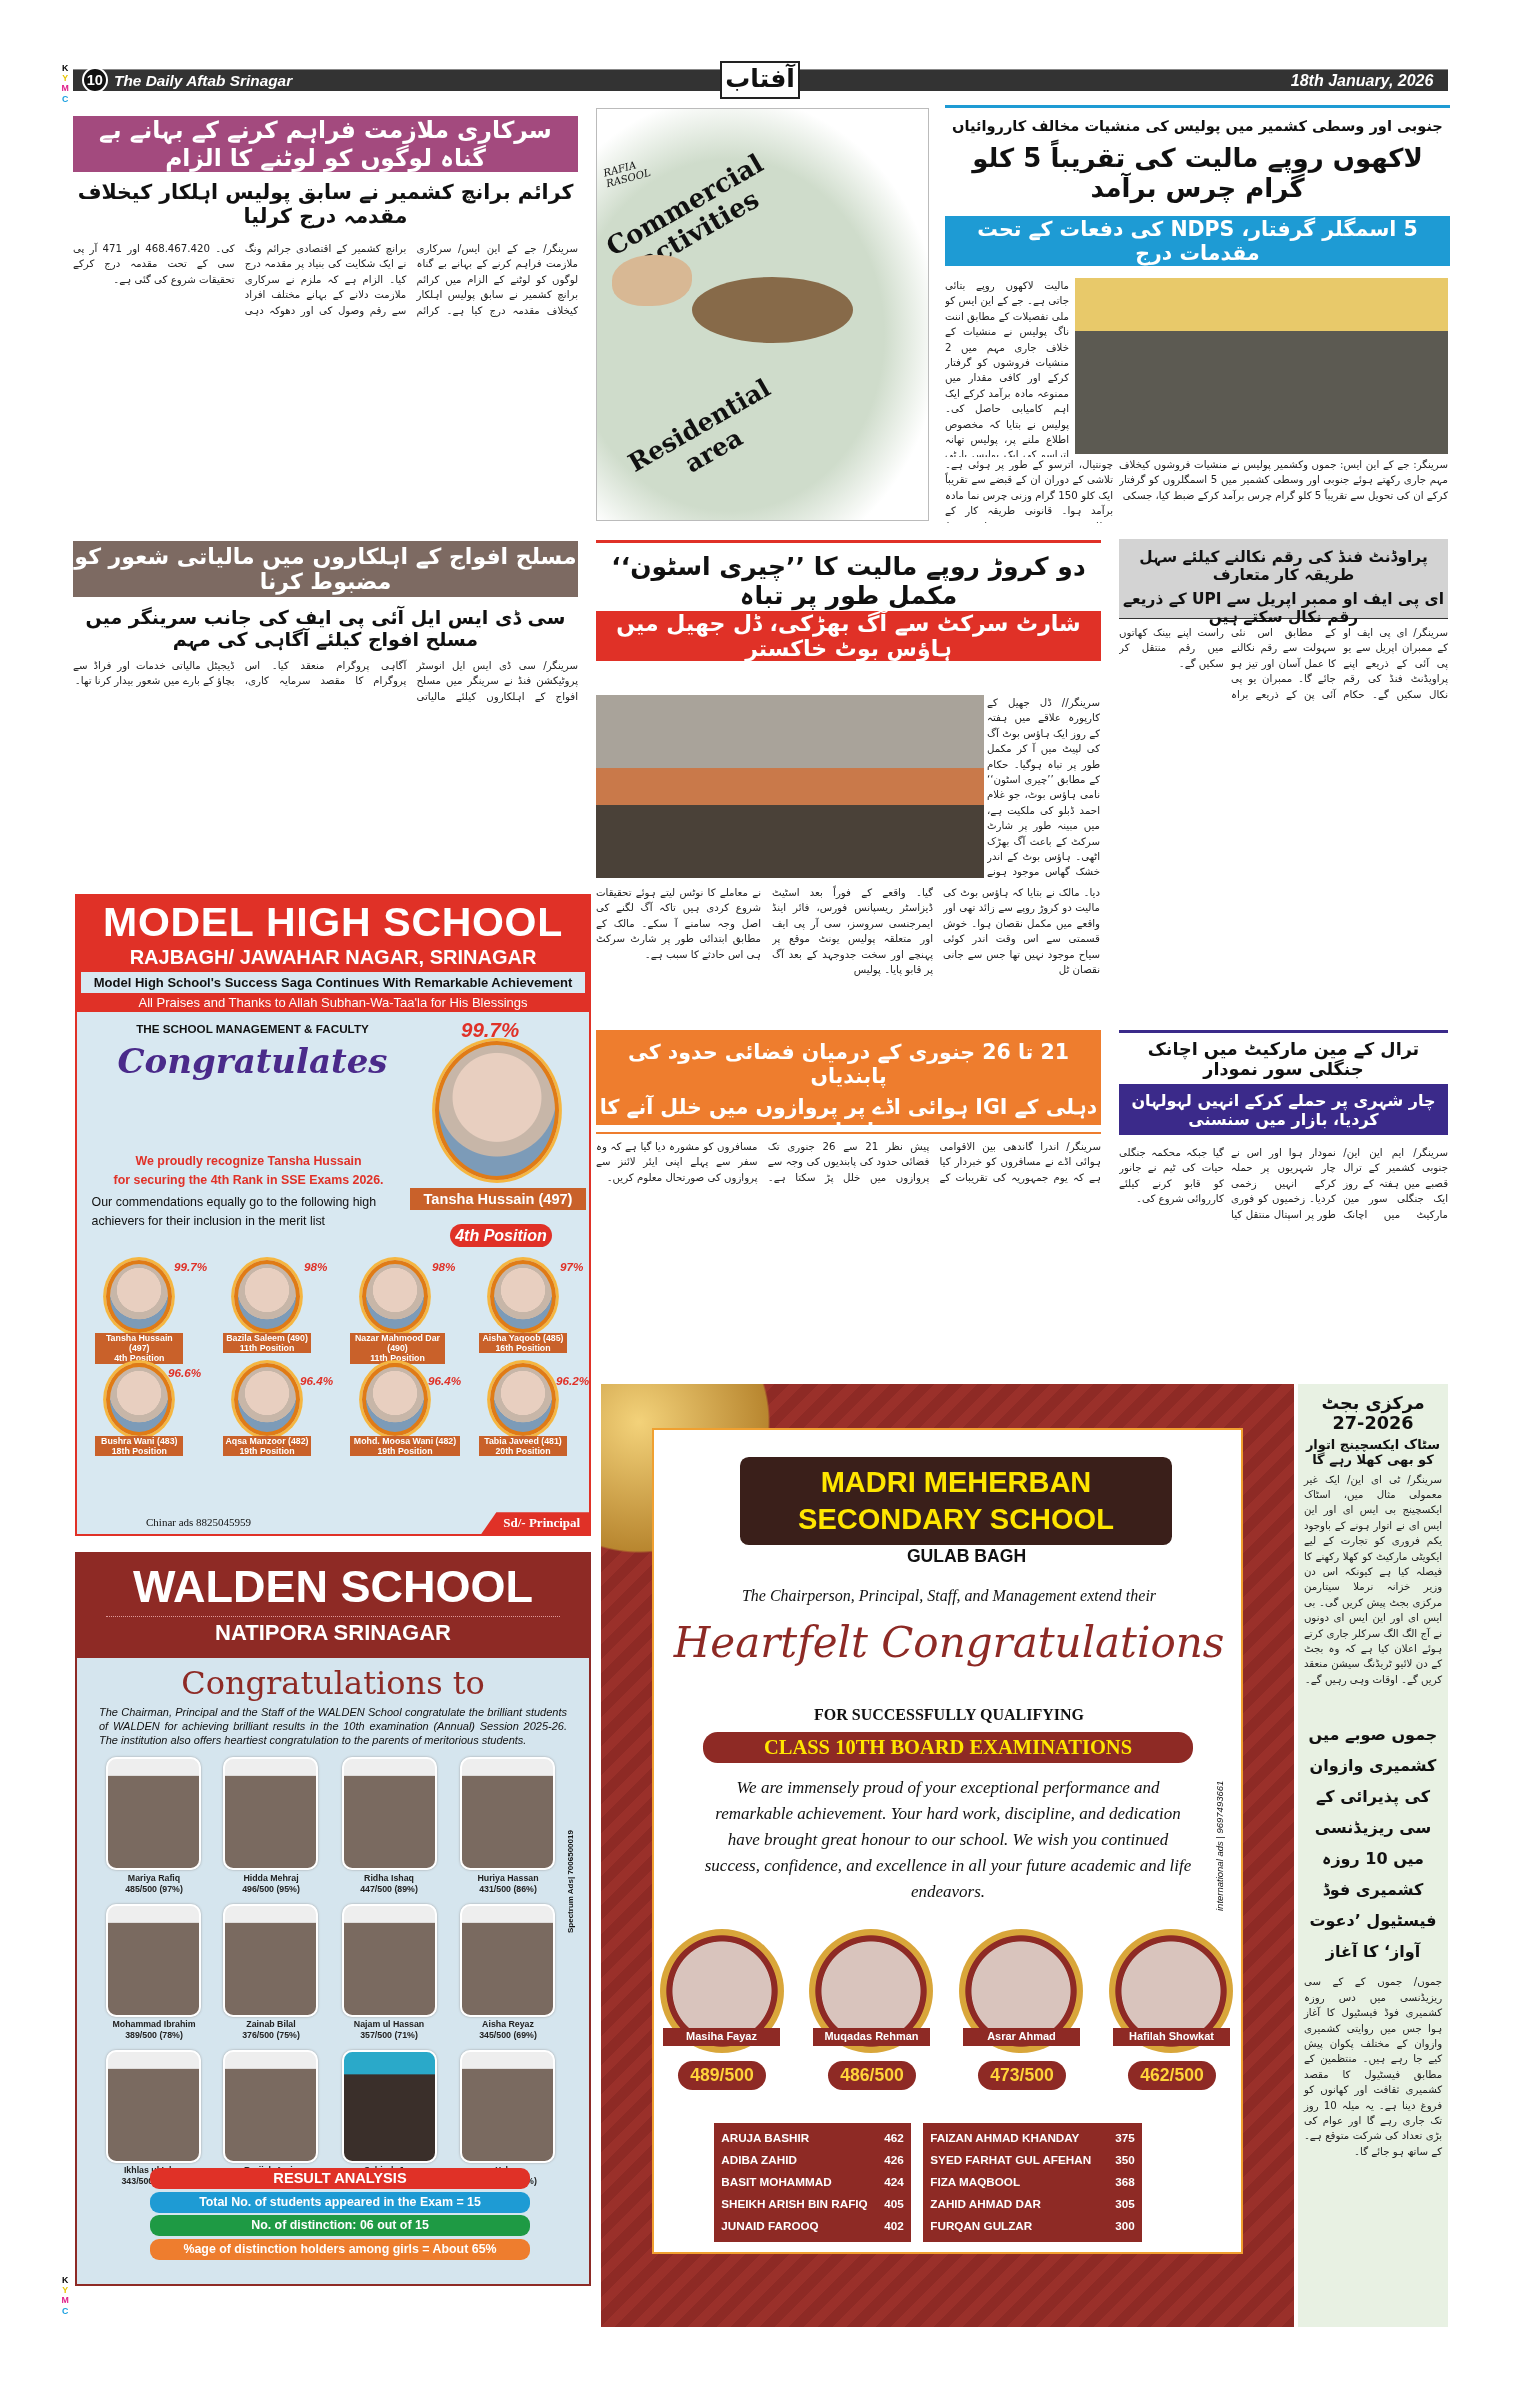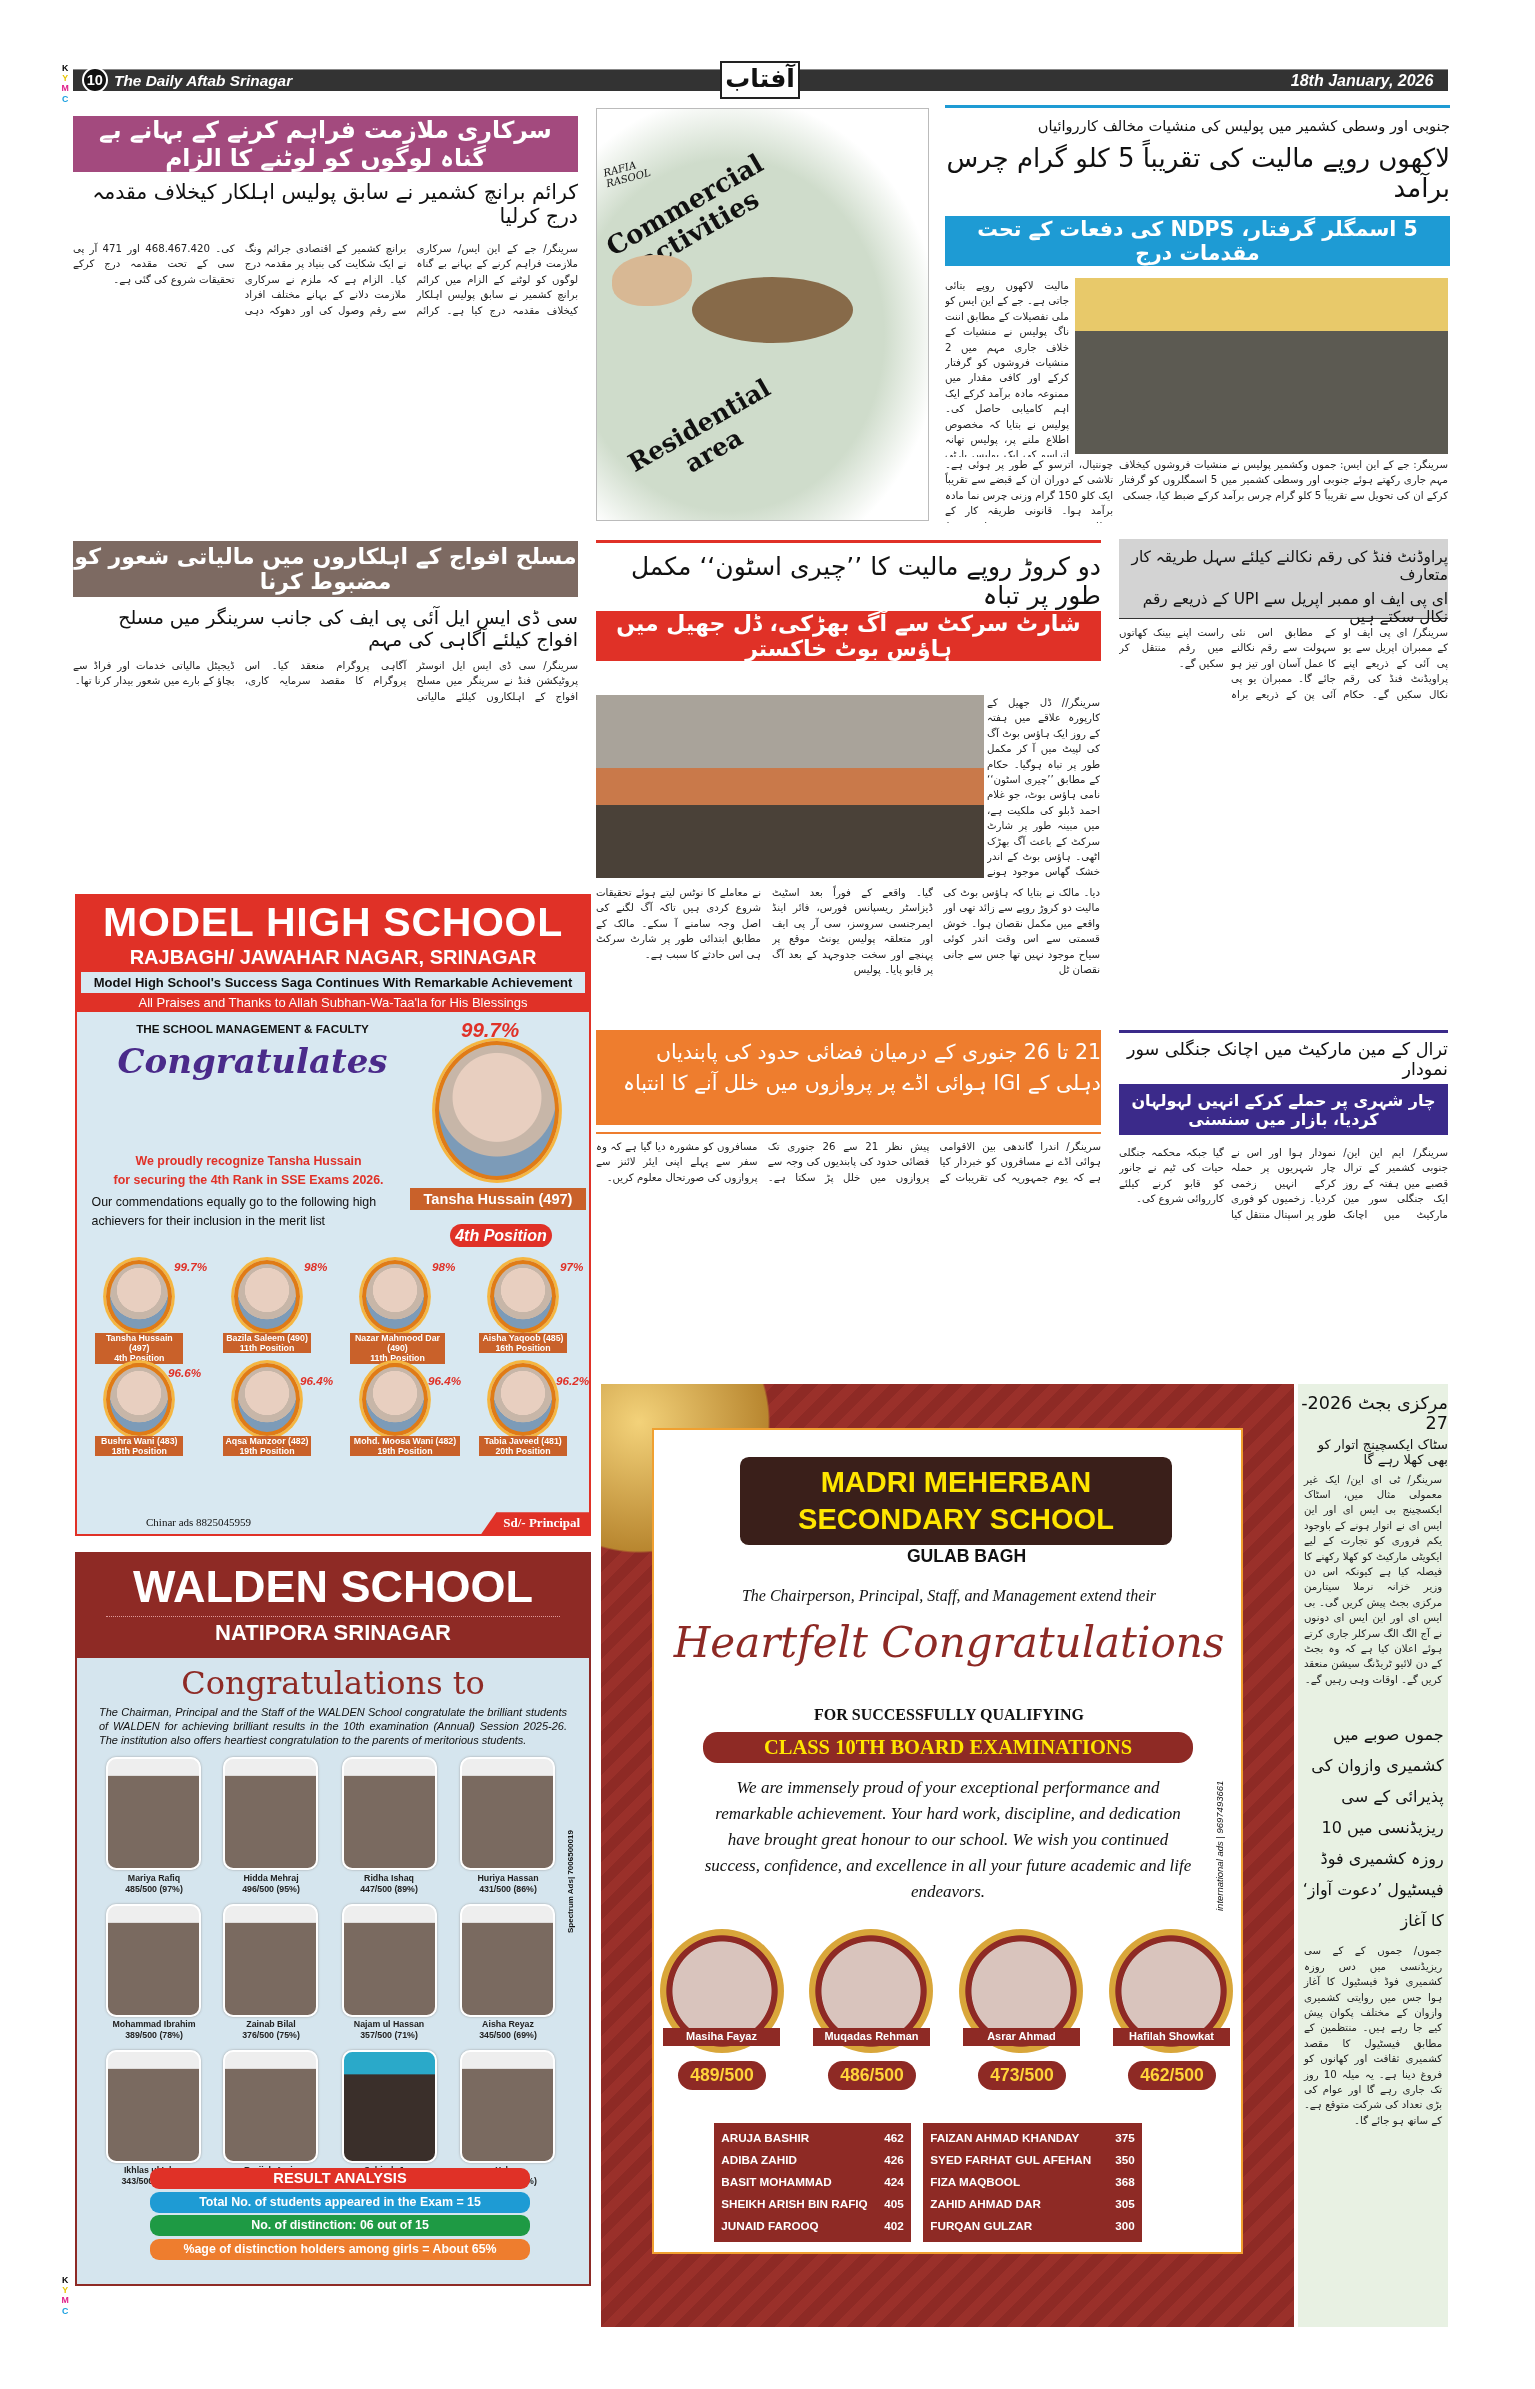--- a/index.html
+++ b/index.html
@@ -5,21 +5,21 @@
 *{box-sizing:border-box;margin:0;padding:0}
 body{width:1536px;height:2389px;background:#fff;font-family:"DejaVu Sans",sans-serif;position:relative;overflow:hidden;color:#111}
 .abs{position:absolute}
 .cmyk{position:absolute;left:60px;width:10.2px;font:bold 8.8px "Liberation Sans",sans-serif;line-height:10.2px;text-align:center}
 .hdr{left:73px;top:69px;width:1375px;height:22px;background:#333;border-top:1.5px solid #888}
 .hdr .pg{position:absolute;left:8.8px;top:-2.9px;width:26px;height:26px;border-radius:50%;background:#111;border:2.2px solid #fff;color:#fff;font:bold 14.6px "Liberation Sans",sans-serif;text-align:center;line-height:22px}
 .hdr .paper{position:absolute;left:41px;top:1.5px;color:#fff;font:italic bold 15.4px "Liberation Sans",sans-serif}
 .hdr .date{position:absolute;right:14.6px;top:1.5px;color:#fff;font:italic bold 16px "Liberation Sans",sans-serif}
 .logo{left:720px;top:61px;width:80px;height:38px;background:#fff;border:2.2px solid #222;border-radius:0;text-align:center;font:bold 25px "DejaVu Sans",sans-serif;line-height:32px}
 .band{color:#fff;text-align:center;direction:rtl;font-weight:bold;display:flex;align-items:center;justify-content:center}
-.sub{direction:rtl;font-weight:normal;color:#111}
+.sub{text-align:center;direction:rtl;font-weight:bold;color:#111}
 .col{font-size:10.2px;line-height:15.4px;color:#222;direction:rtl;text-align:justify;overflow:hidden}
 .photo{background:linear-gradient(135deg,#8a8f7a,#b9a78a 40%,#6b5a4a)}
 .rule{height:2.9px}
 
 .mhs{left:75px;top:894px;width:516px;height:642px;border:2.9px solid #e03127;background:#d8e8f1}
 .mhs .top{background:#e03127;color:#fff;text-align:center}
 .mhs h1{font:bold 41px "Liberation Sans",sans-serif;letter-spacing:0.7px;padding-top:2.9px}
 .mhs h2{font:bold 20px "Liberation Sans",sans-serif;padding-bottom:2.9px}
 .mhs .saga{background:#d8e8f1;color:#111;font:bold 13px "Liberation Sans",sans-serif;text-align:center;padding:2.9px 0;border-left:4.4px solid #e03127;border-right:4.4px solid #e03127}
 .mhs .praise{background:#e03127;color:#fff;font:13px "Liberation Sans",sans-serif;text-align:center;padding:2.2px 0}

